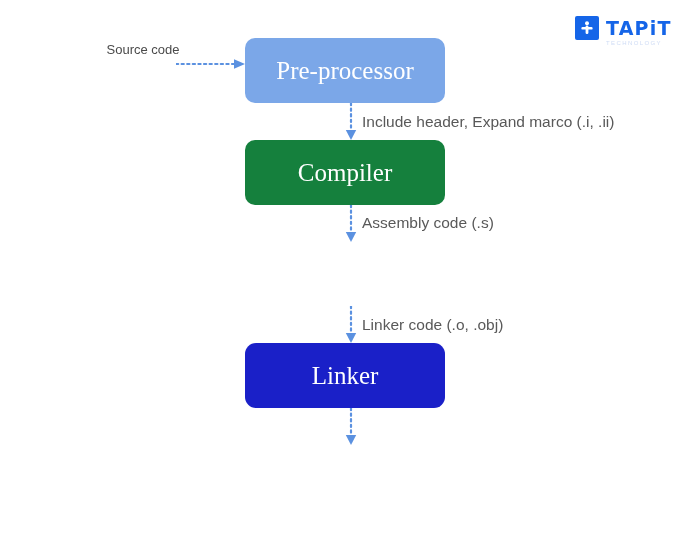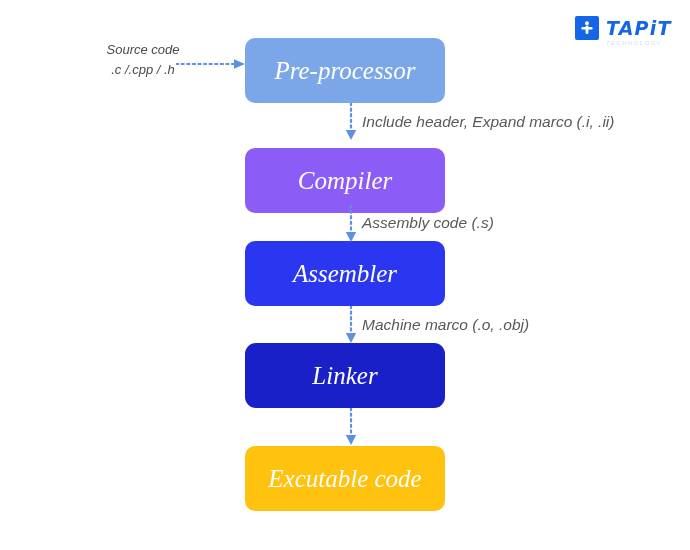--- a/index.html
+++ b/index.html
@@ -10,21 +10,20 @@
     width: 690px;
     height: 550px;
     background: #ffffff;
     font-family: "Liberation Sans", sans-serif;
     overflow: hidden;
   }
   #canvas {
     position: relative;
     width: 690px;
     height: 550px;
-    font-style: italic;
   }
 
   
   #logo {
     position: absolute;
     top: 16px;
     left: 575px;
     display: flex;
     align-items: center;
     gap: 7px;
@@ -87,21 +86,21 @@
     display: flex;
     align-items: center;
     justify-content: center;
     color: #ffffff;
     font-family: "Liberation Serif", serif;
     font-size: 25px;
     box-sizing: border-box;
     text-align: center;
   }
   .stage-box.b0 { top: 38px;  background: #7BA7E8; align-items: center; }
-  .stage-box.b1 { top: 148px; background: #8b5cf6; align-items: center; }
+  .stage-box.b1 { top: 140px; background: #15803d; align-items: center; }
   .stage-box.b2 { top: 241px; background: #2A36F0; }
   .stage-box.b3 { top: 343px; background: #1A20C8; border-radius: 11px; }
   .stage-box.b4 { top: 446px; background: #FFC20E; }
 
   
   .connector {
     position: absolute;
     left: 344px;
     width: 14px;
     height: 38px;
@@ -137,44 +136,37 @@
         <rect x="6.6" y="5.6" width="2.8" height="8.4" rx="1.2" fill="#ffffff"></rect>
         <rect x="2.4" y="7.0" width="11.2" height="2.6" rx="1.2" fill="#ffffff"></rect>
       </svg>
     </span>
     <span id="logo-text">TAPiT</span>
   </div>
   <div id="logo-tagline">TECHNOLOGY</div>
 
   <div id="source-annotation">
     <div>Source code</div>
-    <div>.c /.cpp / .h</div>
   </div>
 
   <div id="source-arrow">
     <svg width="70" height="16" viewBox="0 0 70 16" aria-hidden="true">
       <line x1="0" y1="8" x2="58" y2="8" stroke="#5B91E0" stroke-width="2.2" stroke-dasharray="2.2 3.4" stroke-linecap="round"></line>
       <polygon points="58,3.2 69,8 58,12.8" fill="#5B91E0"></polygon>
     </svg>
   </div>
 
   <div class="stage-box b0">
     <span>Pre-processor</span>
   </div>
   <div class="stage-box b1">
     <span>Compiler</span>
   </div>
-  <div class="stage-box b2">
-    <span>Assembler</span>
-  </div>
   <div class="stage-box b3">
     <span>Linker</span>
-  </div>
-  <div class="stage-box b4">
-    <span>Excutable code</span>
   </div>
 
   <div class="connector c0">
     <svg width="14" height="38" viewBox="0 0 14 38" aria-hidden="true">
       <line x1="7" y1="0" x2="7" y2="28" stroke="#5B91E0" stroke-width="2.2" stroke-dasharray="2.2 3.4" stroke-linecap="round"></line>
       <polygon points="1.8,27 12.2,27 7,37" fill="#5B91E0"></polygon>
     </svg>
   </div>
   <div class="connector c1">
     <svg width="14" height="38" viewBox="0 0 14 38" aria-hidden="true">
@@ -190,15 +182,15 @@
   </div>
   <div class="connector c3">
     <svg width="14" height="38" viewBox="0 0 14 38" aria-hidden="true">
       <line x1="7" y1="0" x2="7" y2="28" stroke="#5B91E0" stroke-width="2.2" stroke-dasharray="2.2 3.4" stroke-linecap="round"></line>
       <polygon points="1.8,27 12.2,27 7,37" fill="#5B91E0"></polygon>
     </svg>
   </div>
 
   <div class="edge-label l0">Include header, Expand marco (.i, .ii)</div>
   <div class="edge-label l1">Assembly code (.s)</div>
-  <div class="edge-label l2">Machine marco (.o, .obj)</div>
+  <div class="edge-label l2">Linker code (.o, .obj)</div>
 
 </div>
 
 </body></html>

